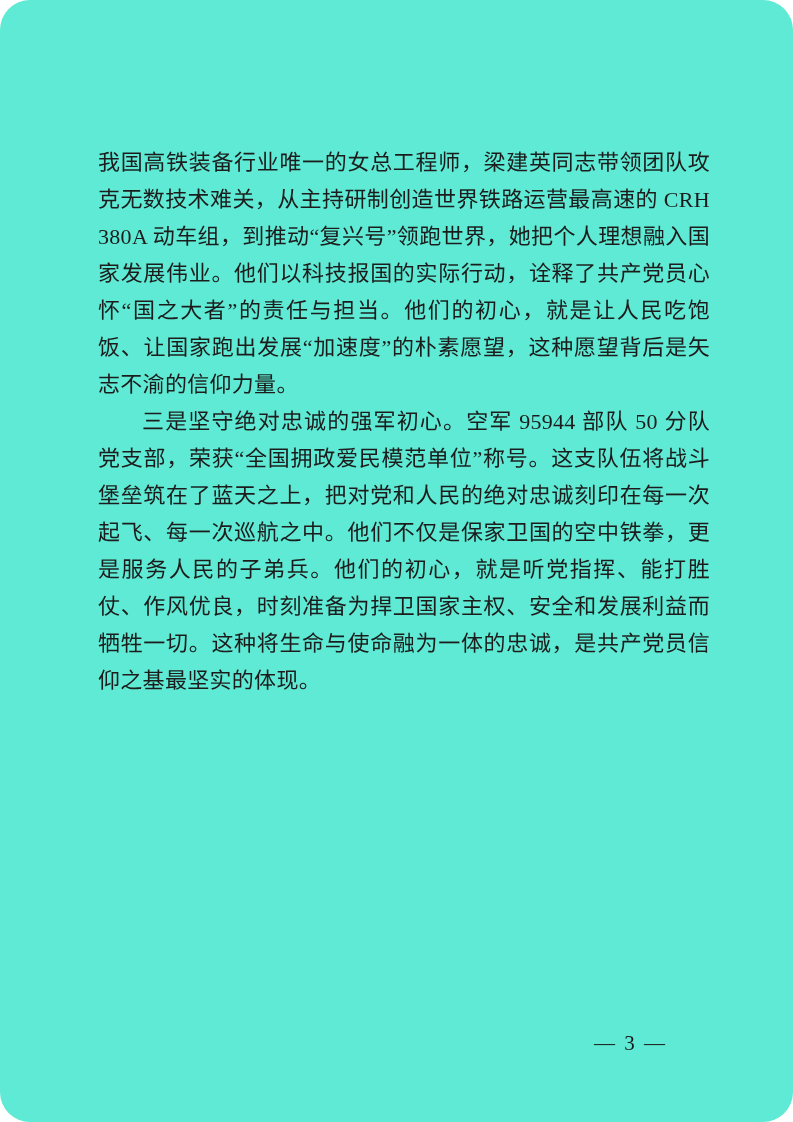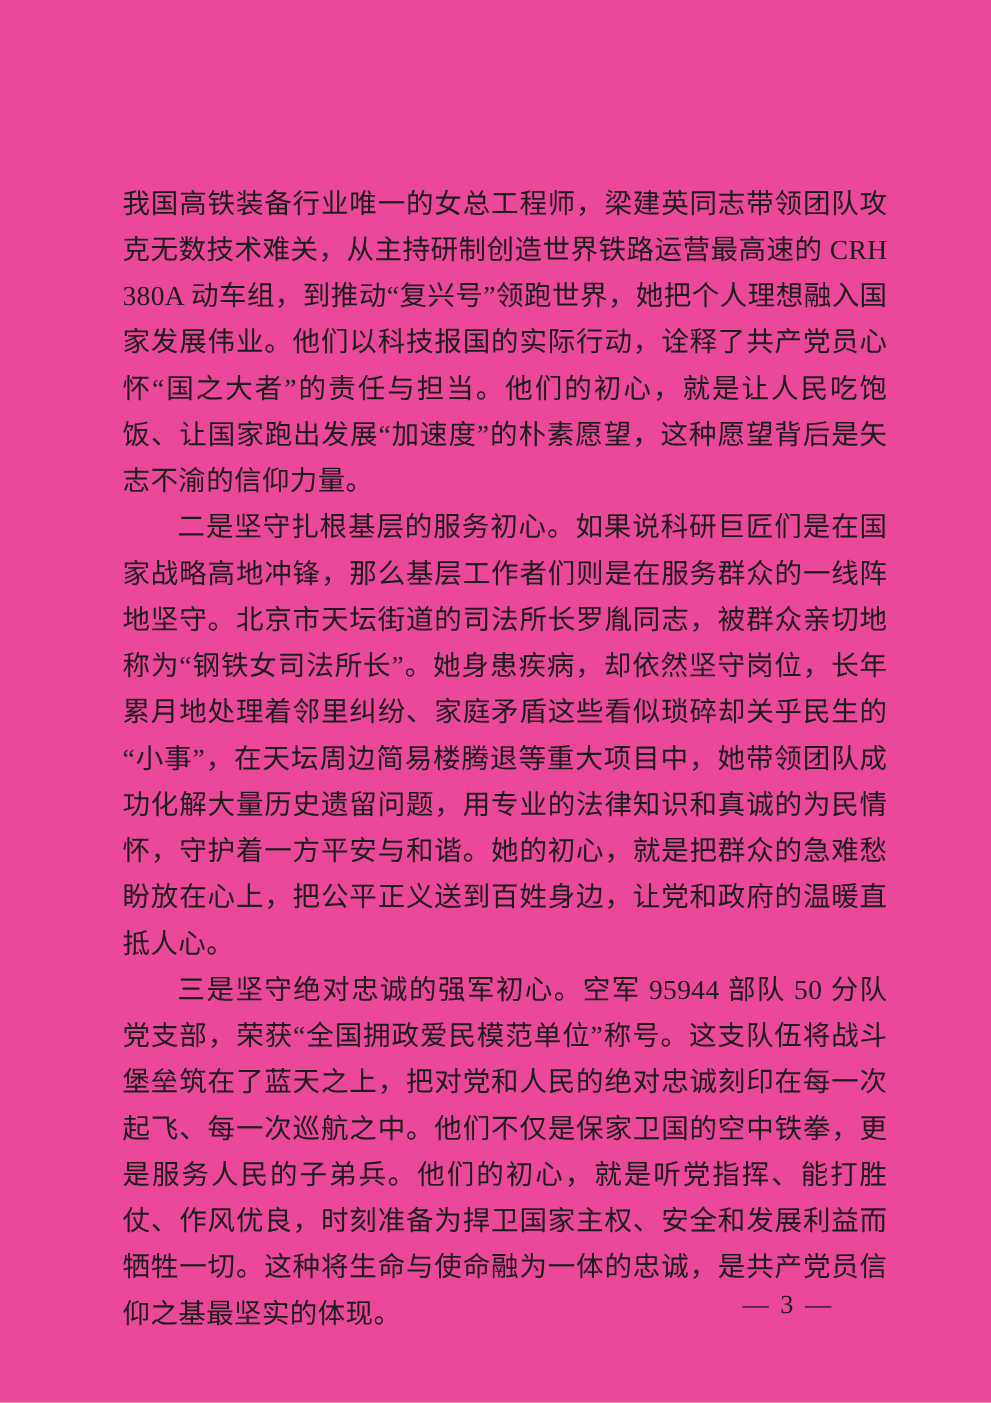--- a/index.html
+++ b/index.html
@@ -12,21 +12,22 @@
     height: 1122px;
     position: relative;
     background: #ffffff;
     overflow: hidden;
     font-family: "Liberation Serif", "DejaVu Serif", serif;
     color: #1c1c1c;
   }
   .page {
     position: absolute;
     inset: 0;
-    background: #ec4899;
+    background: #5eead4;
+    border-radius: 30px;
   }
   .text-block {
     position: absolute;
     left: 98px;
     top: 144px;
     width: 612px;
   }
   .para {
     margin: 0;
     padding: 0;
@@ -53,21 +54,20 @@
     white-space: pre;
   }
 </style>
 </head>
 <body>
 
 <div class="page">
 
   <main class="text-block">
     <p class="para">我国高铁装备行业唯一的女总工程师，梁建英同志带领团队攻克无数技术难关，从主持研制创造世界铁路运营最高速的 CRH380A 动车组，到推动“复兴号”领跑世界，她把个人理想融入国家发展伟业。他们以科技报国的实际行动，诠释了共产党员心怀“国之大者”的责任与担当。他们的初心，就是让人民吃饱饭、让国家跑出发展“加速度”的朴素愿望，这种愿望背后是矢志不渝的信仰力量。</p>
-    <p class="para indent">二是坚守扎根基层的服务初心。如果说科研巨匠们是在国家战略高地冲锋，那么基层工作者们则是在服务群众的一线阵地坚守。北京市天坛街道的司法所长罗胤同志，被群众亲切地称为“钢铁女司法所长”。她身患疾病，却依然坚守岗位，长年累月地处理着邻里纠纷、家庭矛盾这些看似琐碎却关乎民生的“小事”，在天坛周边简易楼腾退等重大项目中，她带领团队成功化解大量历史遗留问题，用专业的法律知识和真诚的为民情怀，守护着一方平安与和谐。她的初心，就是把群众的急难愁盼放在心上，把公平正义送到百姓身边，让党和政府的温暖直抵人心。</p>
     <p class="para indent">三是坚守绝对忠诚的强军初心。空军 95944 部队 50 分队党支部，荣获“全国拥政爱民模范单位”称号。这支队伍将战斗堡垒筑在了蓝天之上，把对党和人民的绝对忠诚刻印在每一次起飞、每一次巡航之中。他们不仅是保家卫国的空中铁拳，更是服务人民的子弟兵。他们的初心，就是听党指挥、能打胜仗、作风优良，时刻准备为捍卫国家主权、安全和发展利益而牺牲一切。这种将生命与使命融为一体的忠诚，是共产党员信仰之基最坚实的体现。</p>
   </main>
 
   <footer class="page-footer">
     <span class="page-number">— 3 —</span>
   </footer>
 
 </div>
 
 </body></html>

